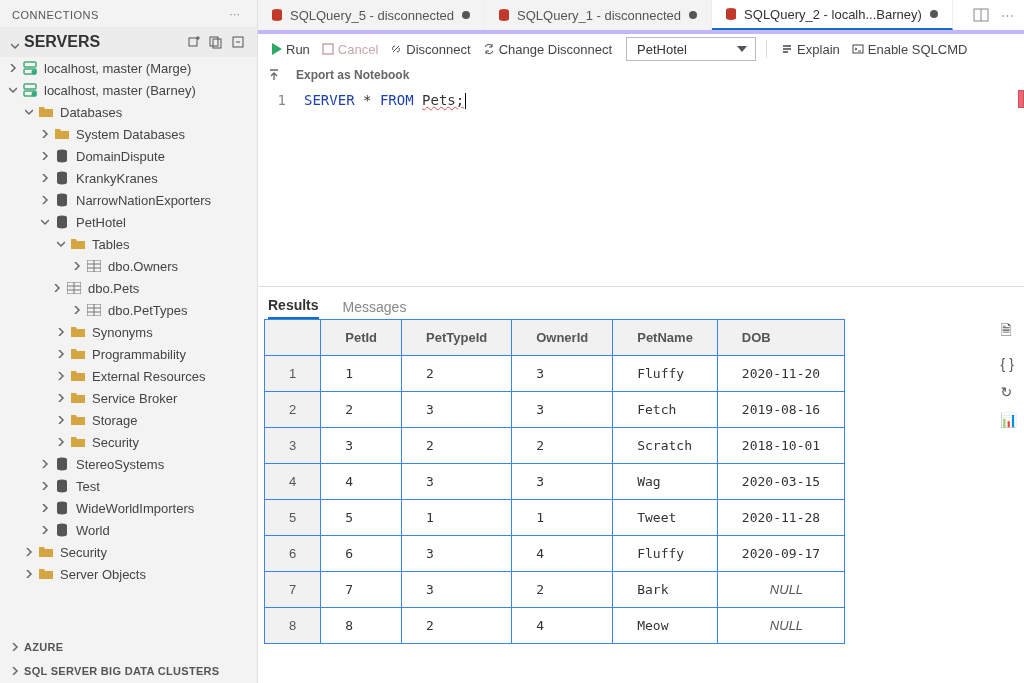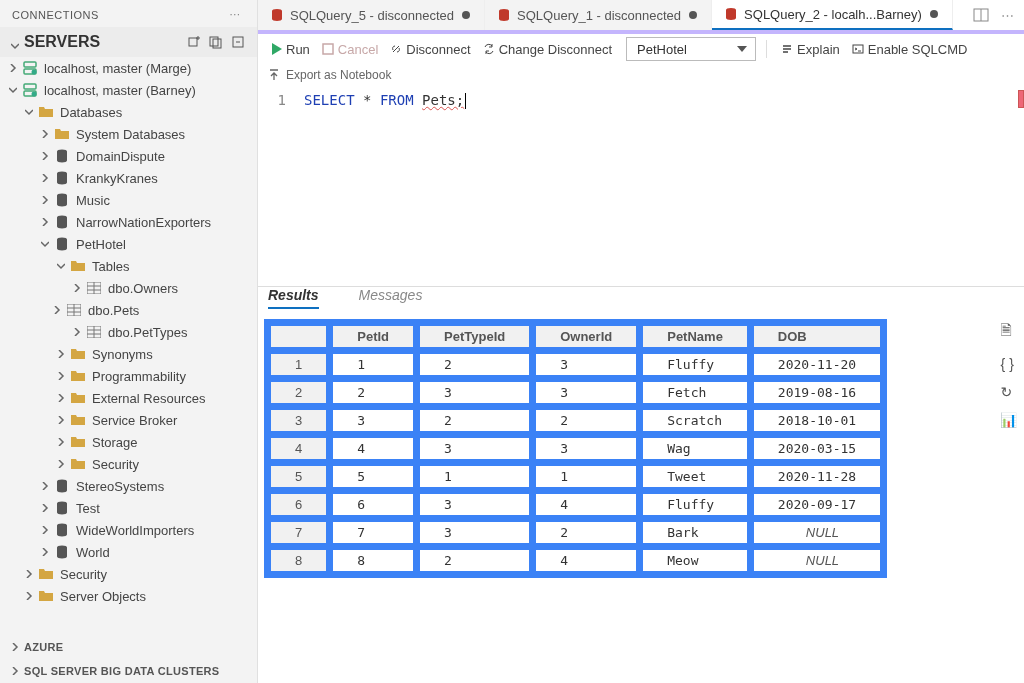--- a/index.html
+++ b/index.html
@@ -33,38 +33,38 @@
   .tabs .right-icons { margin-left: auto; display: flex; align-items: center; padding: 0 10px; gap: 12px; color: #888; }
 
   .toolbar { height: 30px; display: flex; align-items: center; padding: 4px 10px; gap: 4px; font-size: 13px; }
   .tbtn { display: inline-flex; align-items: center; gap: 4px; color: #444; cursor: pointer; padding: 2px 4px; }
   .tbtn.run .tri { color: #2fa866; }
   .tbtn.cancel { color: #c7a8a8; }
   .db-select { margin-left: 6px; height: 24px; border: 1px solid #bbb; display: flex; align-items: center; padding: 0 8px 0 10px; font-size: 13px; min-width: 130px; cursor: pointer; }
   .db-select .dd { margin-left: auto; }
   .tsep { width: 1px; height: 18px; background: #ddd; margin: 0 6px; }
 
-  .subbar { height: 22px; padding-left: 10px; font-size: 12px; color: #666; display:flex; align-items:center; gap:6px; cursor:pointer;}
+  .subbar { height: 22px; padding-left: 10px; font-size: 12px; color: #666; display:flex; align-items:center; gap:16px; cursor:pointer;font-weight:bold;}
 
   .editor { position: relative; font-family: Menlo, Consolas, monospace; font-size: 14px; padding: 4px 0 0 0; height: 200px; }
   .gutter { position: absolute; left: 0; top: 4px; width: 36px; text-align: right; color: #888; padding-right: 8px; line-height: 20px; }
   .code { margin-left: 46px; line-height: 20px; white-space: pre; }
   .kw { color: #1e3fb3; }
   .red-underline { text-decoration: underline wavy #d9534f; text-decoration-thickness: 1px; }
   .cursor { display:inline-block; width:1px; height:16px; background:#000; vertical-align:middle; margin-left:1px;}
   .right-marker { position:absolute; right:0; top:4px; width:6px; height:18px; background:#e67; border:1px solid #c55;}
 
   .results-area { border-top: 1px solid #ddd; }
-  .res-tabs { display: flex; align-items: flex-start; height: 32px; padding: 0 10px; gap: 40px; font-size: 14px; color: #888; font-style: italic; }
+  .res-tabs { display: flex; align-items: flex-end; height: 32px; padding: 0 10px; gap: 24px; font-size: 14px; color: #888; }
   .res-tab { cursor: pointer; padding-bottom: 4px; }
   .res-tab.active { color: #333; font-weight: 600; border-bottom: 2px solid #0e70c0; }
 
   .grid-wrap { padding: 0 0 10px 6px; }
   table.grid { border-collapse: collapse; font-family: Menlo, Consolas, monospace; font-size: 13px; }
-  table.grid th, table.grid td { border: 7px solid #3b82f6; padding: 3px 24px; text-align: left; height: 23px; }
+  table.grid th, table.grid td { border: 1px solid #3b82f6; padding: 3px 24px; text-align: left; height: 36px; }
   table.grid th { background: #f1f1f1; font-weight: 600; color: #555; font-family: -apple-system, sans-serif; }
   table.grid td.rownum { background: #f1f1f1; color: #555; text-align: center; font-family: -apple-system, sans-serif; width:28px;}
   table.grid th.rownum-h { width:28px; }
   .null { font-style: italic; color: #555; font-family: -apple-system, sans-serif; margin-left: 28px; }
 
   .right-rail { position: absolute; right: 6px; top: 320px; display: flex; flex-direction: column; gap: 12px; color: #555; }
   .right-rail span { cursor: pointer; font-size: 14px; }
 
   svg { display: block; }
 </style>
@@ -194,34 +194,20 @@
           <svg width="8" height="8" viewBox="0 0 8 8">
             <path d="M2 0 L6 4 L2 8" fill="none" stroke="currentColor" stroke-width="1.5"></path>
           </svg>
         </span>
         <span class="icn db">
           <svg width="12" height="14" viewBox="0 0 12 14">
             <ellipse cx="6" cy="2.5" rx="5" ry="2" fill="currentColor"></ellipse>
             <path d="M1 2.5v9c0 1.1 2.2 2 5 2s5-.9 5-2v-9" fill="currentColor"></path>
           </svg>
         </span>
-        <span>Music</span>
-      </div>
-      <div class="tree-row" style="padding-left:40px">
-        <span class="chev">
-          <svg width="8" height="8" viewBox="0 0 8 8">
-            <path d="M2 0 L6 4 L2 8" fill="none" stroke="currentColor" stroke-width="1.5"></path>
-          </svg>
-        </span>
-        <span class="icn db">
-          <svg width="12" height="14" viewBox="0 0 12 14">
-            <ellipse cx="6" cy="2.5" rx="5" ry="2" fill="currentColor"></ellipse>
-            <path d="M1 2.5v9c0 1.1 2.2 2 5 2s5-.9 5-2v-9" fill="currentColor"></path>
-          </svg>
-        </span>
         <span>NarrowNationExporters</span>
       </div>
       <div class="tree-row" style="padding-left:40px">
         <span class="chev">
           <svg width="8" height="8" viewBox="0 0 8 8">
             <path d="M0 2 L4 6 L8 2" fill="none" stroke="currentColor" stroke-width="1.5"></path>
           </svg>
         </span>
         <span class="icn db">
           <svg width="12" height="14" viewBox="0 0 12 14">
@@ -575,21 +561,21 @@
     <span>
         <svg width="12" height="12" viewBox="0 0 12 12">
           <path d="M6 1v7M3 5l3 3 3-3M2 11h8" fill="none" stroke="currentColor" stroke-width="1.3" transform="rotate(180 6 6)"></path>
         </svg>
       </span>
     <span>Export as Notebook</span>
   </div>
 
   <div class="editor">
     <div class="gutter">1</div>
-    <div class="code"><span class="kw">SELECT</span><span> * </span><span class="kw">FROM</span><span> </span><span class="red-underline">Pets;</span><span class="cursor"></span></div>
+    <div class="code"><span class="kw">SERVER</span><span> * </span><span class="kw">FROM</span><span> </span><span class="red-underline">Pets;</span><span class="cursor"></span></div>
     <div class="right-marker"></div>
   </div>
 
   <div class="results-area">
     <div class="res-tabs">
       <span class="res-tab active">Results</span>
       <span class="res-tab">Messages</span>
     </div>
     <div class="grid-wrap">
       <table class="grid" id="grid">

